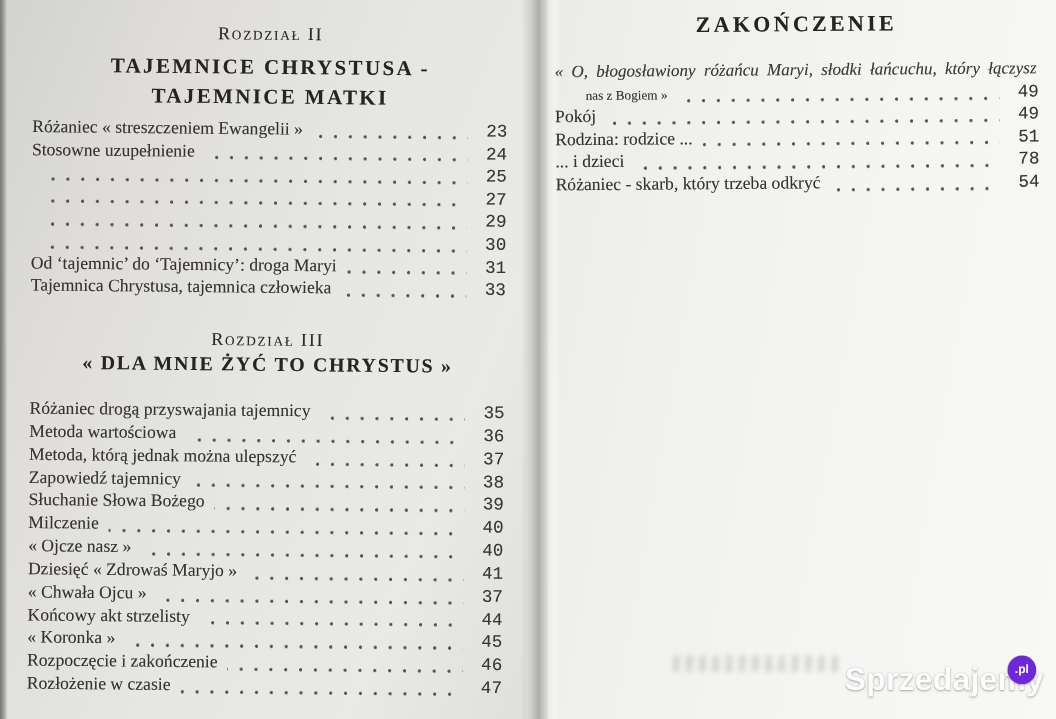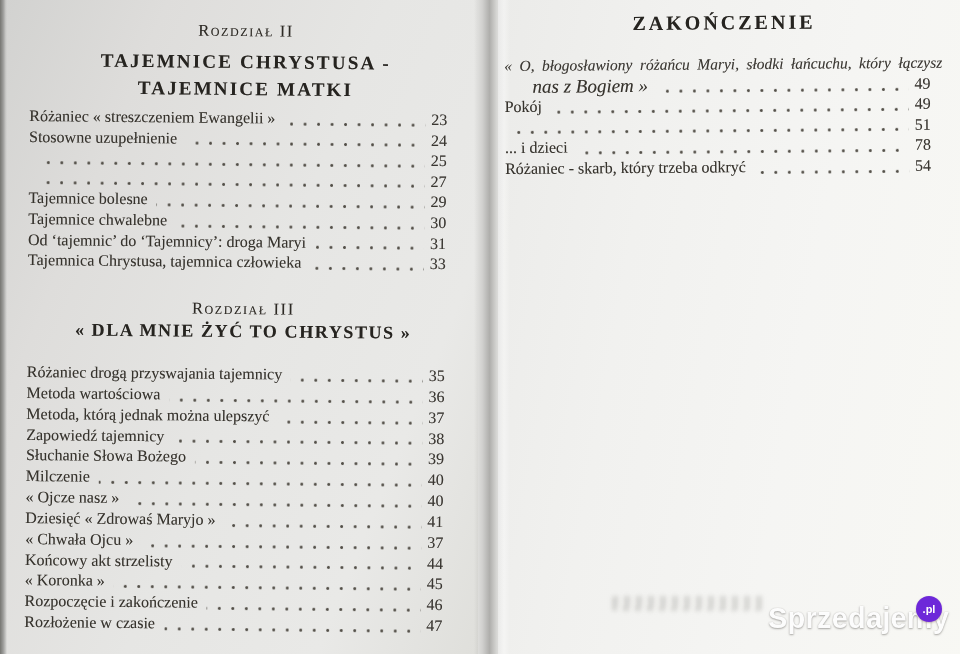--- a/index.html
+++ b/index.html
@@ -64,29 +64,29 @@
   .row { display:flex; height:20.6px; line-height:20.6px; font-size:16px; }
   .toc2 .row { height:20.85px; line-height:20.85px; }
   .r-rows .row { height:20.7px; line-height:20.7px; }
   .lbl { white-space:nowrap; }
   .dots { flex:1; position:relative; min-width:14px; }
   .dots::after {
     content:""; position:absolute; left:9px; right:6px; bottom:4px; height:3px;
     background-image:radial-gradient(circle at 1.5px 1.5px, rgba(68,64,56,0.9) 1.15px, rgba(68,64,56,0) 1.7px);
     background-size:13.5px 3px; background-repeat:repeat-x; background-position:right bottom;
   }
-  .num { width:30px; text-align:left; color:#3a3732; }
+  .num { width:30px; text-align:right; color:#3a3732;font-family:Liberation Mono, monospace; }
 
   .quote-l1 {
     position:absolute; top:56px; left:0; right:2px;
     font-style:italic; font-size:15.5px; line-height:20px; color:#3b3833;
     text-align:justify; text-align-last:justify; white-space:nowrap;
   }
   .quote-l2 { position:absolute; top:77px; left:28px; right:0; }
-  .quote-l2 .lbl { font-style:italic; font-size:19px; }
+  .quote-l2 .lbl { font-size:12px; }
 
   .showthrough {
     position:absolute; left:612px; top:596px; width:152px; height:15px; z-index:2;
     background:repeating-linear-gradient(93deg, rgba(128,126,120,0.26) 0 6px, rgba(128,126,120,0) 6px 12px);
     filter:blur(2.2px); border-radius:3px;
   }
 
   .watermark { position:absolute; left:768px; top:596px; width:186px; height:46px; z-index:9; }
   .wm-text {
     position:absolute; left:0; top:6px;
@@ -128,26 +128,24 @@
           </div>
           <div class="row">
             <span class="dots"></span>
             <span class="num">25</span>
           </div>
           <div class="row">
             <span class="dots"></span>
             <span class="num">27</span>
           </div>
           <div class="row">
-            <span class="lbl">Tajemnice bolesne</span>
             <span class="dots"></span>
             <span class="num">29</span>
           </div>
           <div class="row">
-            <span class="lbl">Tajemnice chwalebne</span>
             <span class="dots"></span>
             <span class="num">30</span>
           </div>
           <div class="row">
             <span class="lbl">Od ‘tajemnic’ do ‘Tajemnicy’: droga Maryi</span>
             <span class="dots"></span>
             <span class="num">31</span>
           </div>
           <div class="row">
             <span class="lbl">Tajemnica Chrystusa, tajemnica człowieka</span>
@@ -244,20 +242,21 @@
           <span class="num">49</span>
         </div>
 
         <div class="toc r-rows">
           <div class="row">
             <span class="lbl">Pokój</span>
             <span class="dots"></span>
             <span class="num">49</span>
           </div>
           <div class="row">
+            <span class="lbl">Rodzina: rodzice ...</span>
             <span class="dots"></span>
             <span class="num">51</span>
           </div>
           <div class="row">
             <span class="lbl">... i dzieci</span>
             <span class="dots"></span>
             <span class="num">78</span>
           </div>
           <div class="row">
             <span class="lbl">Różaniec - skarb, który trzeba odkryć</span>

